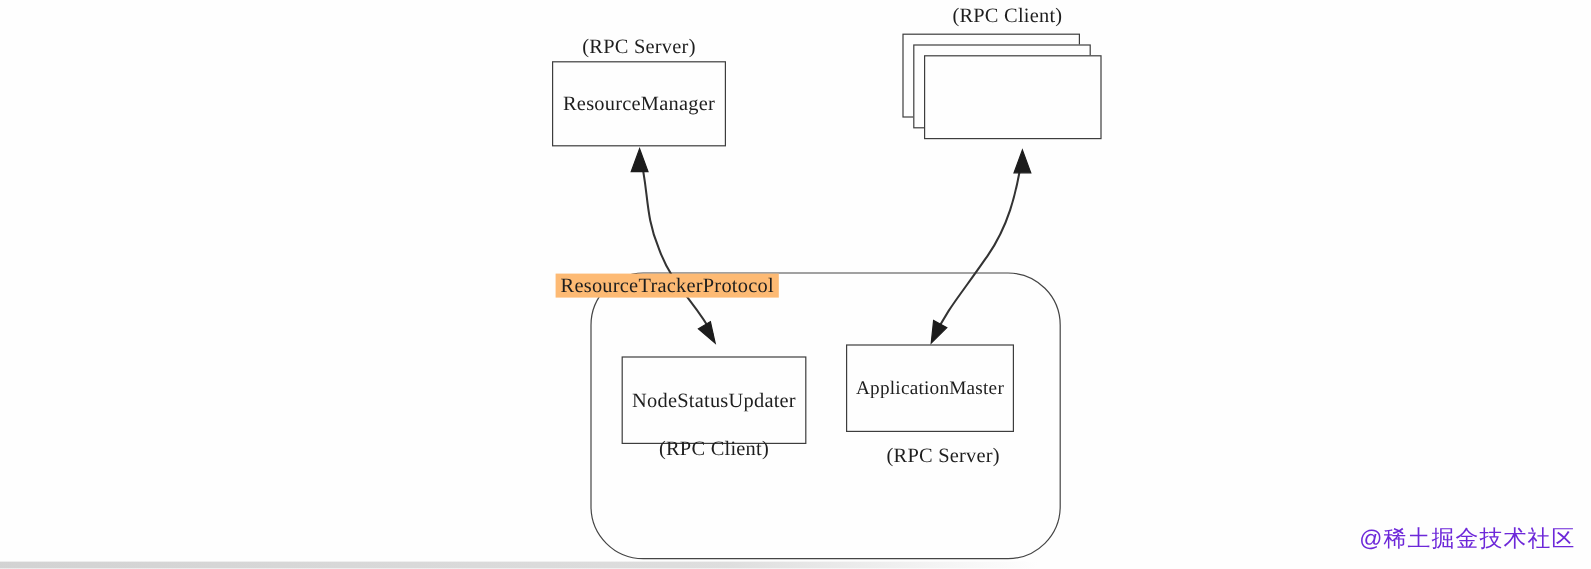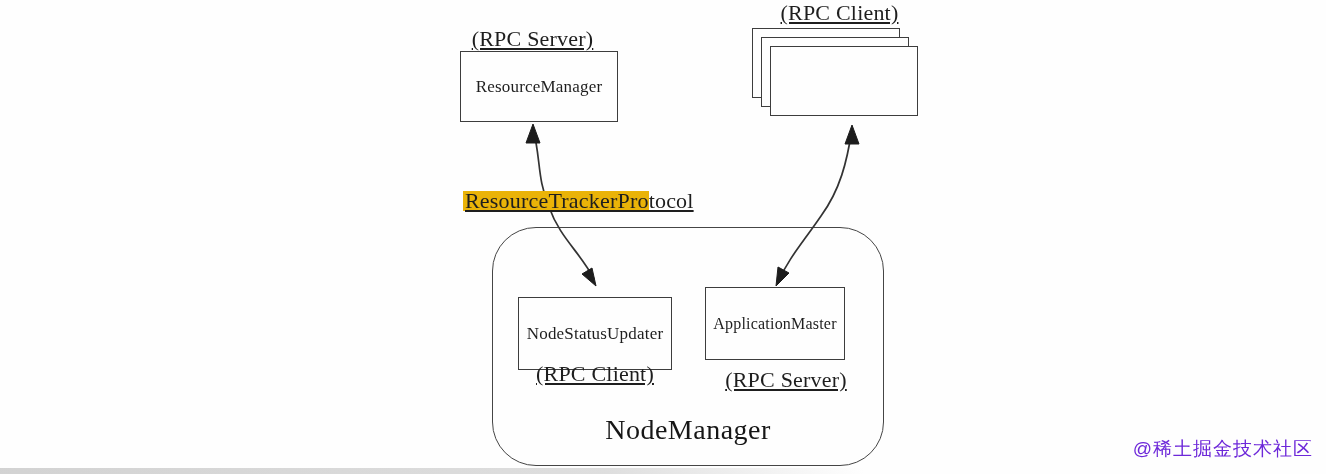--- a/index.html
+++ b/index.html
@@ -52,31 +52,31 @@
     height: 239px;
     border: 1.7px solid #454545;
     border-radius: 44px;
     background: transparent;
     z-index: 1;
     box-sizing: border-box;
   }
 
   .diagram-label {
     position: absolute;
-    font-size: 22px;
+    font-size: 17px;
     color: #1e1e1e;
     text-align: center;
     letter-spacing: 0.2px;
     z-index: 4;
     line-height: 20px;
-    text-decoration: underline;
   }
   .protocol-label {
-    background: #eab308;
+    background: #fdba74;
     padding: 0 2px;
+    margin-top: 37px;
   }
   .group-title {
     position: absolute;
     left: 492px;
     top: 414px;
     width: 392px;
     text-align: center;
     font-size: 28px;
     color: #161616;
     letter-spacing: 0.5px;
@@ -122,21 +122,21 @@
     z-index: 1;
   }
 </style>
 </head>
 <body>
 
 <div id="canvas">
 
   <div class="diagram-label" style="left:460px; top:29px; width:145px;">(RPC Server)</div>
 
-  <div class="node-box" style="left:460px; top:51px; width:158px; height:71px;">
+  <div class="node-box" style="left:460px; top:51px; width:145px; height:71px;">
     <span>ResourceManager</span>
   </div>
 
   <div class="diagram-label" style="left:752px; top:3px; width:175px;">(RPC Client)</div>
 
   <div class="stack-layer" style="left:752px; top:28px;"></div>
   <div class="stack-layer" style="left:761px; top:37px;"></div>
   <div class="stack-layer" style="left:770px; top:46px;"></div>
 
 
@@ -147,21 +147,20 @@
   </div>
 
   <div class="diagram-label" style="left:518px; top:364px; width:154px;">(RPC Client)</div>
 
   <div class="node-box" style="left:705px; top:287px; width:140px; height:73px; font-size:16px;">
     <span>ApplicationMaster</span>
   </div>
 
   <div class="diagram-label" style="left:706px; top:370px; width:160px;">(RPC Server)</div>
 
-  <div class="group-title">NodeManager</div>
 
   <svg class="connectors" width="1326" height="474" viewBox="0 0 1326 474">
 
     <path class="curve" d="M 533 128 C 541 160, 537 178, 549 207 C 560 238, 580 252, 594 279"></path>
     <polygon class="head" points="533,124 526,143 540,143"></polygon>
     <polygon class="head" points="596,286 592,268 582,274"></polygon>
 
     <path class="curve" d="M 852 129 C 847 162, 840 190, 821 216 C 801 245, 789 258, 779 280"></path>
     <polygon class="head" points="852,125 845,144 859,144"></polygon>
     <polygon class="head" points="776,286 789,273 778,267"></polygon>

